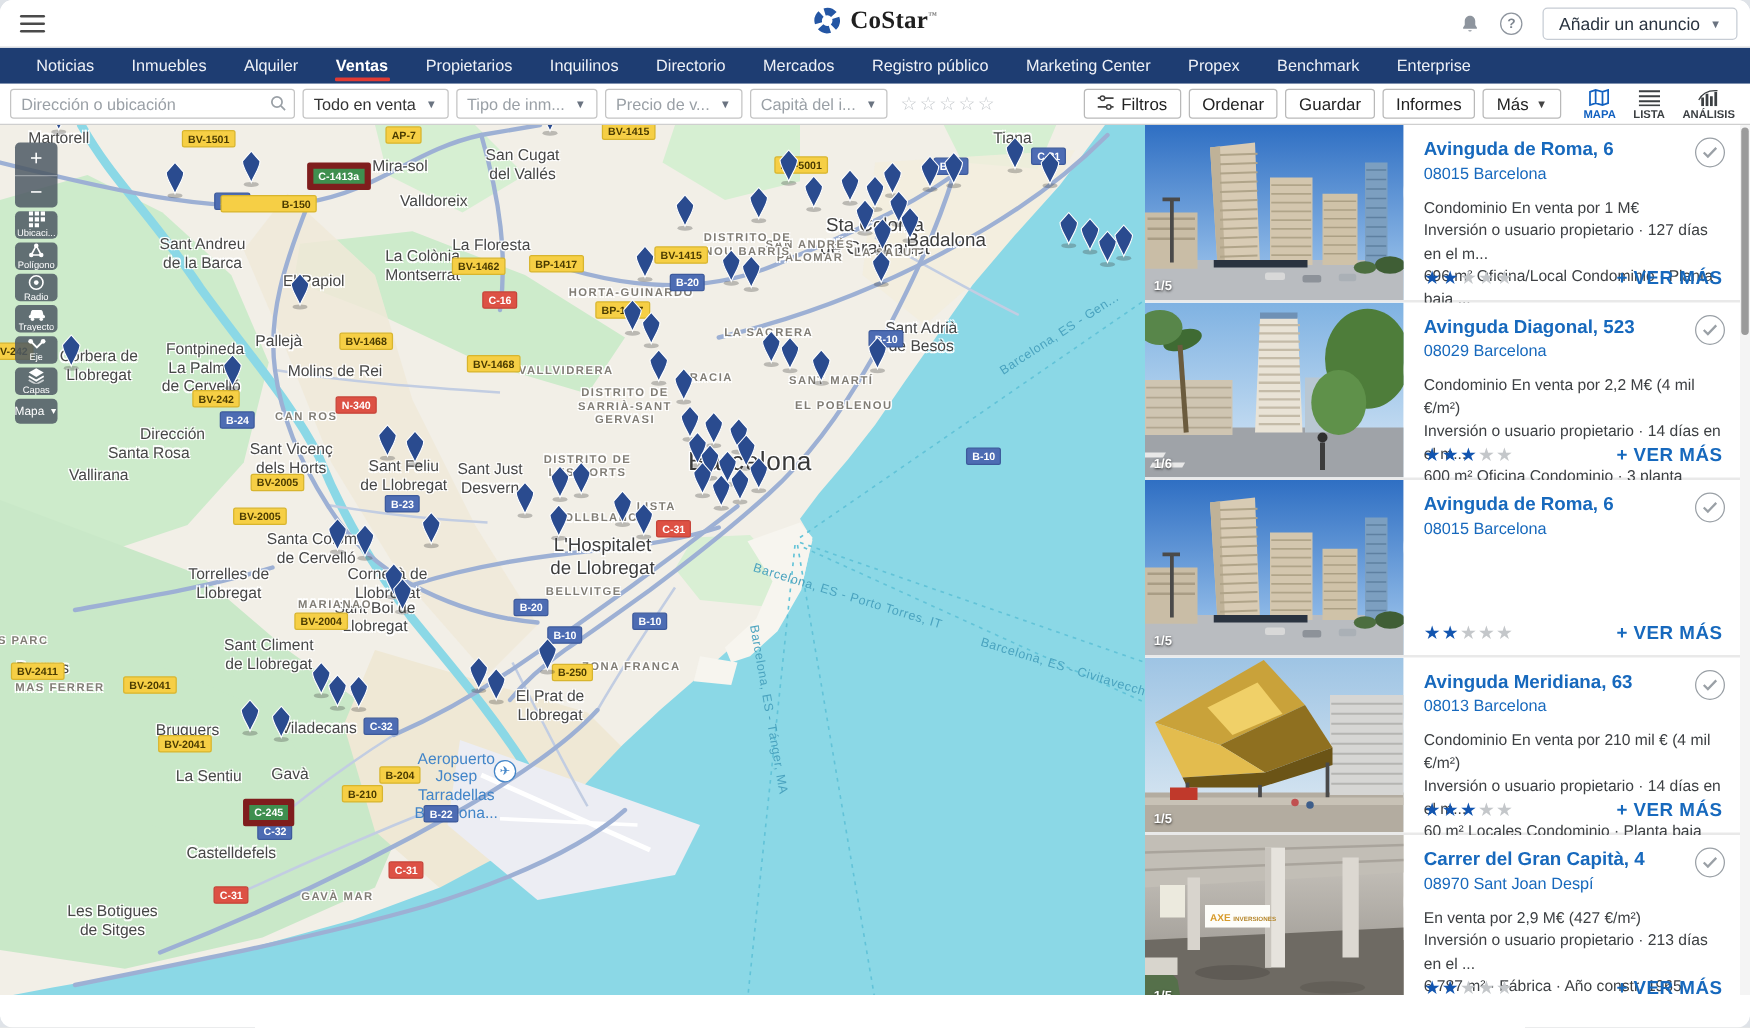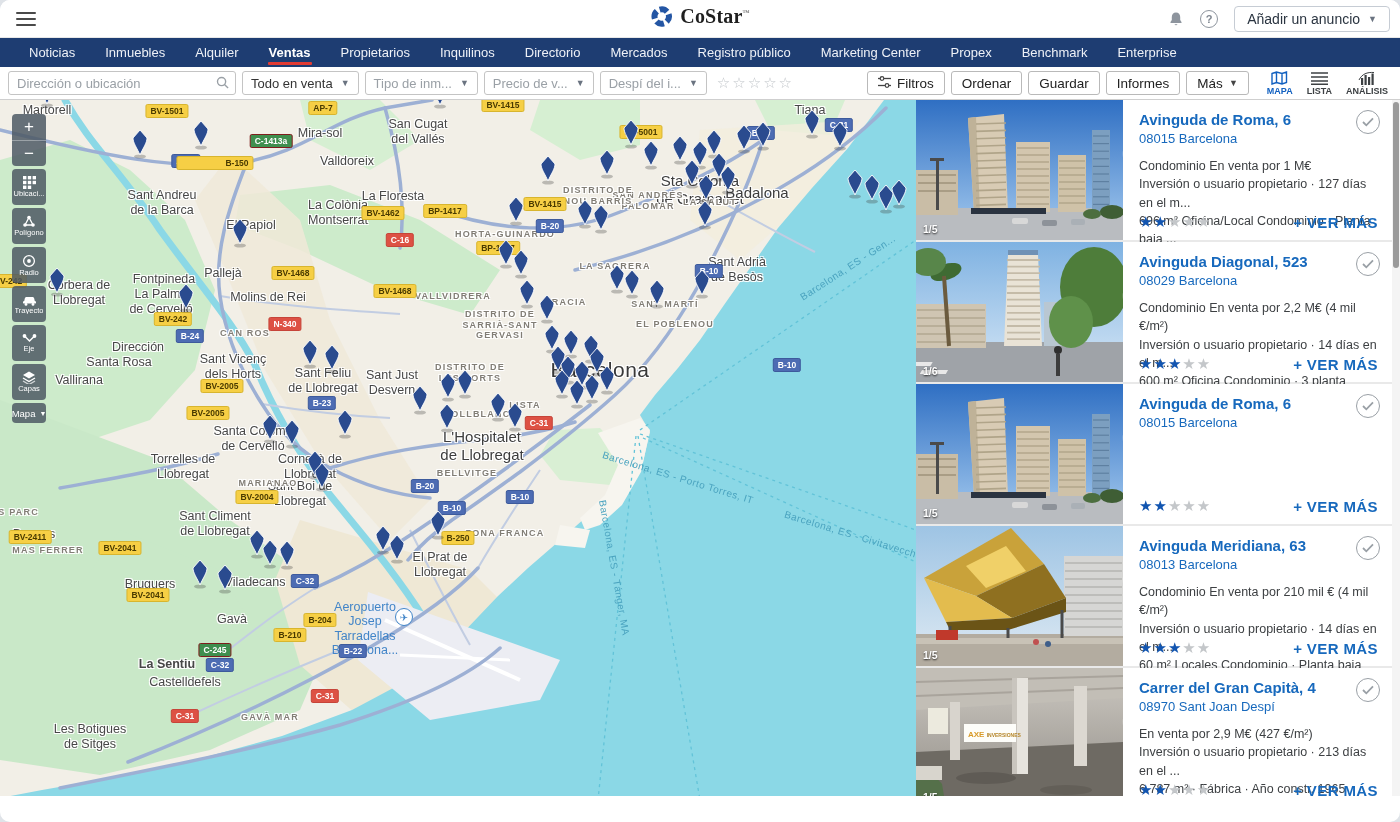--- a/index.html
+++ b/index.html
@@ -61,32 +61,32 @@
   .mlabel.bigtown { font-size:15px; color:#3d3d3d; font-weight:500; }
   .mlabel.big { font-size:21px; color:#383838; font-weight:500; letter-spacing:.5px; }
   .mlabel.district { font-size:9px; color:#817d75; font-weight:700; letter-spacing:1.2px; }
   .mlabel.airport { font-size:12.5px; color:#4285c8; font-weight:500; text-shadow:none; line-height:1.15; }
   .mlabel.water { font-size:10px; color:#4aa3bf; text-shadow:none; letter-spacing:.5px; }
 
   .shield { position:absolute; transform:translate(-50%,-50%); font-size:8.5px; font-weight:700; padding:1px 4px; border-radius:2px; white-space:nowrap; pointer-events:none; }
   .shield.y { background:#f6cf45; color:#4a3b00; border:1px solid #d8b52e; }
   .shield.b { background:#4d6cb3; color:#fff; border:1px solid #3d5a9c; }
   .shield.r { background:#dd5144; color:#fff; border:1px solid #c64439; }
-  .shield.g { background:#3f8f4f; color:#fff; border:1px solid #7f1d1d; }
+  .shield.g { background:#3f8f4f; color:#fff; border:5px solid #7f1d1d; }
 
   .marker { position:absolute; width:20px; height:30px; margin:-26px 0 0 -10px; cursor:pointer; }
 
   .plane-badge { position:absolute; width:18px; height:18px; border-radius:50%; background:#fff; border:1.5px solid #4285c8; color:#4285c8; font-size:10px; display:flex; align-items:center; justify-content:center; transform:translate(-50%,-50%); }
 
   
   .mtools { position:absolute; left:12px; top:14px; width:34px; display:flex; flex-direction:column; gap:3px; z-index:5; }
   .zoomctl { background:rgba(78,89,100,.85); border-radius:4px; color:#fff; overflow:hidden; }
   .zoomctl .zb { height:26px; display:flex; align-items:center; justify-content:center; font-size:17px; cursor:pointer; }
   .zoomctl .zb + .zb { border-top:1px solid rgba(255,255,255,.35); }
-  .mtool { height:36px; background:rgba(78,89,100,.85); border-radius:4px; color:#fff; display:flex; flex-direction:column; align-items:center; justify-content:center; gap:1px; cursor:pointer; }
+  .mtool { height:22px; background:rgba(78,89,100,.85); border-radius:4px; color:#fff; display:flex; flex-direction:column; align-items:center; justify-content:center; gap:1px; cursor:pointer; }
   .mtool svg { display:block; }
   .mtool .tl { font-size:7.5px; line-height:1; max-width:32px; overflow:hidden; text-overflow:ellipsis; white-space:nowrap; }
   .mapa-btn { height:20px; background:rgba(78,89,100,.85); border-radius:4px; color:#fff; font-size:9.5px; display:flex; align-items:center; justify-content:center; gap:4px; cursor:pointer; }
   .mapa-btn .caret { font-size:7px; }
 
   
   .panel { position:relative; width:484px; height:696px; background:#e9e9e9; flex:none; }
   .cards { position:absolute; left:0; top:0; right:8px; bottom:0; overflow:hidden; }
   .card { position:relative; display:flex; height:140px; background:#fff; margin-bottom:2px; }
   .card-img { position:relative; width:207px; flex:none; overflow:hidden; }
@@ -169,21 +169,21 @@
         </div>
         <div class="dd muted">
           <span class="lab">Tipo de inm...</span>
           <span class="caret">▼</span>
         </div>
         <div class="dd muted">
           <span class="lab">Precio de v...</span>
           <span class="caret">▼</span>
         </div>
         <div class="dd muted">
-          <span class="lab">Despí del i...</span>
+          <span class="lab">Capità del i...</span>
           <span class="caret">▼</span>
         </div>
       </div>
     <div class="fstars">☆☆☆☆☆</div>
     <div class="fbar-right">
       <div id="actBtns" style="display:flex;gap:6px">
           <button class="abtn">
             <span><svg width="13" height="12" viewBox="0 0 13 12">
                 <g stroke="#444" stroke-width="1.3">
                   <line x1="0" y1="2.5" x2="13" y2="2.5"></line>
@@ -324,21 +324,21 @@
           <div class="mlabel town" style="left: 392px; top: 268px;">Sant Just<br>Desvern</div>
           <div class="mlabel town" style="left: 253px; top: 324px;">Santa Coloma<br>de Cervelló</div>
           <div class="mlabel town" style="left: 183px; top: 352px;">Torrelles de<br>Llobregat</div>
           <div class="mlabel town" style="left: 215px; top: 409px;">Sant Climent<br>de Llobregat</div>
           <div class="mlabel town" style="left: 300px; top: 379px;">Sant Boi de<br>Llobregat</div>
           <div class="mlabel town" style="left: 310px; top: 352px;">Cornellà de<br>Llobregat</div>
           <div class="mlabel town" style="left: 34px; top: 427px;">Begues</div>
           <div class="mlabel town" style="left: 150px; top: 477px;">Bruguers</div>
           <div class="mlabel town" style="left: 255px; top: 475px;">Viladecans</div>
           <div class="mlabel town" style="left: 232px; top: 512px;">Gavà</div>
-          <div class="mlabel town" style="left: 167px; top: 557px; font-weight: bold;">La Sentiu</div>
+          <div class="mlabel town" style="left: 167px; top: 514px;">La Sentiu</div>
           <div class="mlabel town" style="left: 185px; top: 575px;">Castelldefels</div>
           <div class="mlabel town" style="left: 90px; top: 622px;">Les Botigues<br>de Sitges</div>
           <div class="mlabel town" style="left: 440px; top: 450px;">El Prat de<br>Llobregat</div>
           <div class="mlabel town" style="left: 737px; top: 155px;">Sant Adrià<br>de Besòs</div>
           <div class="mlabel bigtown" style="left: 482px; top: 328px;">L'Hospitalet<br>de Llobregat</div>
           <div class="mlabel bigtown" style="left: 700px; top: 72px;">Sta Coloma<br>de Gramanet</div>
           <div class="mlabel bigtown" style="left: 757px; top: 84px;">Badalona</div>
           <div class="mlabel big" style="left: 600px; top: 258px;">Barcelona</div>
           <div class="mlabel district" style="left: 453px; top: 191px;">VALLVIDRERA</div>
           <div class="mlabel district" style="left: 245px; top: 228px;">CAN ROS</div>

